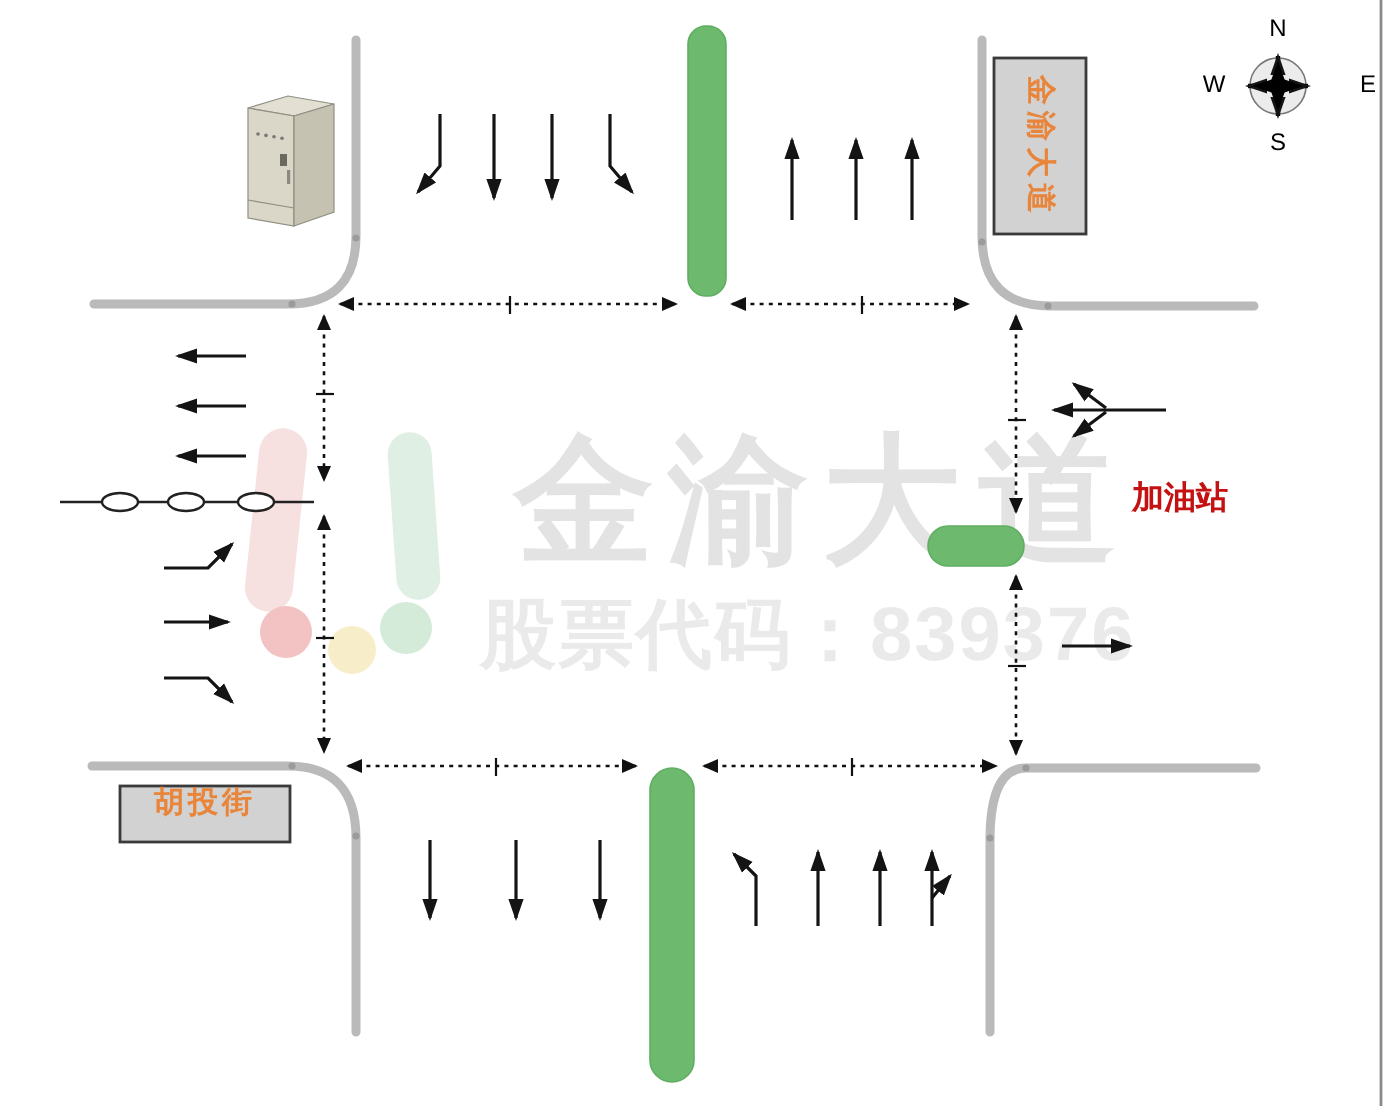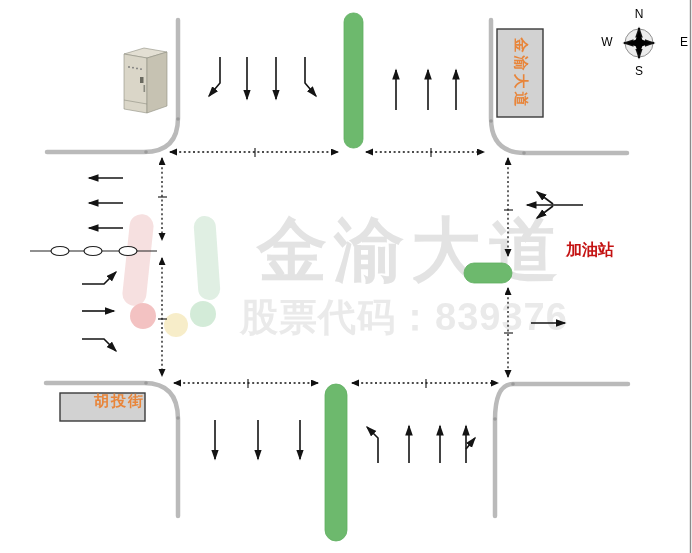--- a/index.html
+++ b/index.html
@@ -33,21 +33,21 @@
   .sign-north{
     position:absolute;left:497px;top:29px;width:46px;height:88px;
     display:flex;align-items:center;justify-content:center;
   }
   .sign-north .txt{
     transform:rotate(90deg);white-space:nowrap;font-size:15px;font-weight:bold;
     color:var(--sign-text);letter-spacing:3px;
   }
   .sign-west{
     position:absolute;left:60px;top:393px;width:85px;height:16px;
-    display:flex;align-items:center;justify-content:flex-end;
+    display:flex;align-items:center;justify-content:center;
     font-size:15px;font-weight:bold;color:var(--sign-text);letter-spacing:2px;
   }
   .note-east{
     position:absolute;left:566px;top:238px;width:126px;text-align:left;
     font-size:16px;font-weight:bold;color:var(--annotation-red);line-height:23px;
   }
   .road{stroke:var(--road-gray);stroke-width:4.5;fill:none;stroke-linecap:round;}
   .median{fill:var(--median-green);stroke:#5fae61;stroke-width:0.8;}
   .dim{stroke:#111;stroke-width:1.3;stroke-dasharray:2 2.6;fill:none;
        marker-start:url(#dimh);marker-end:url(#dimh);}

